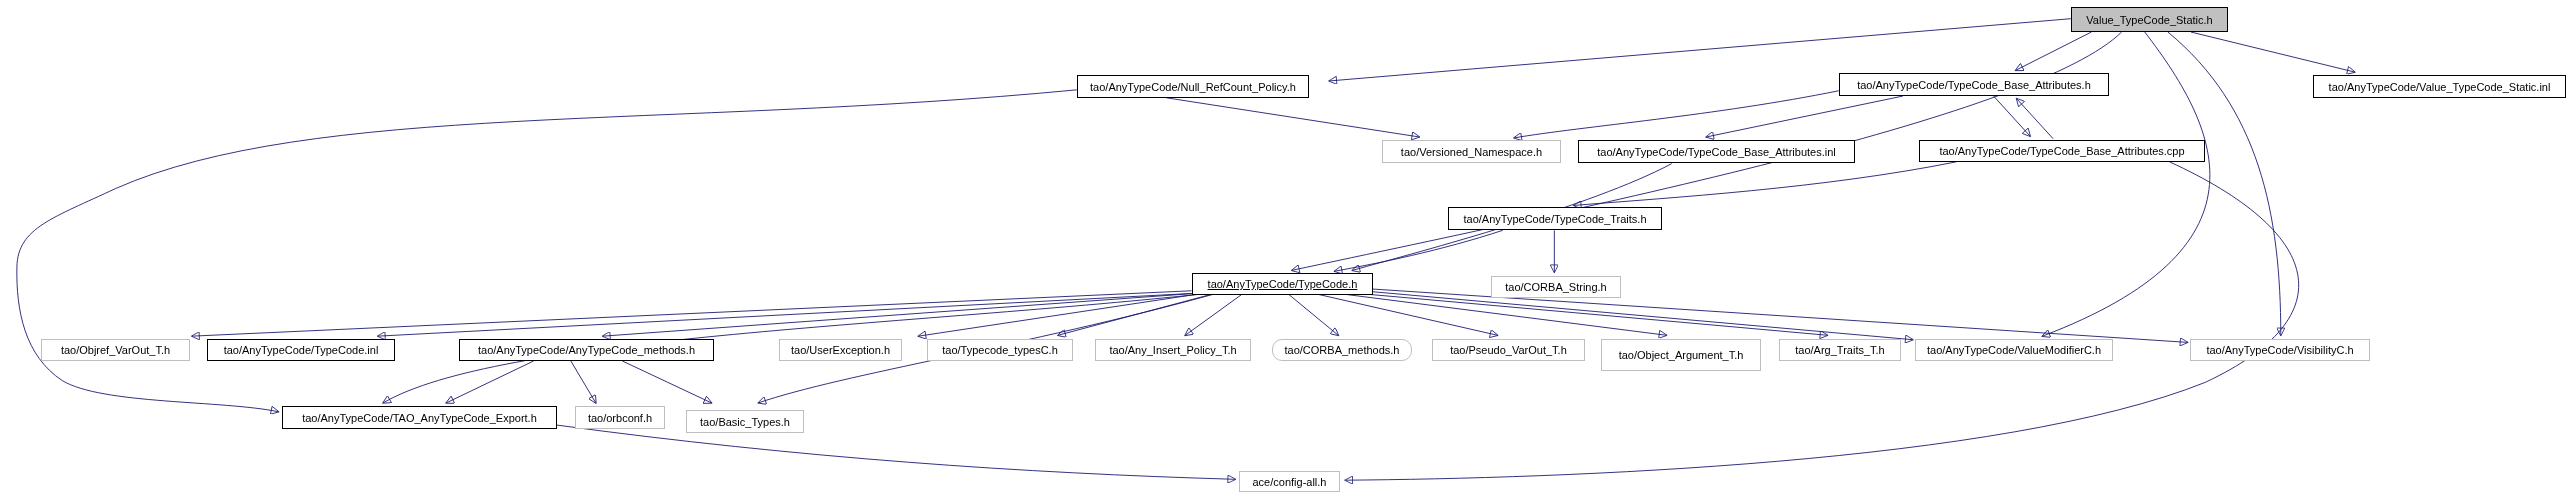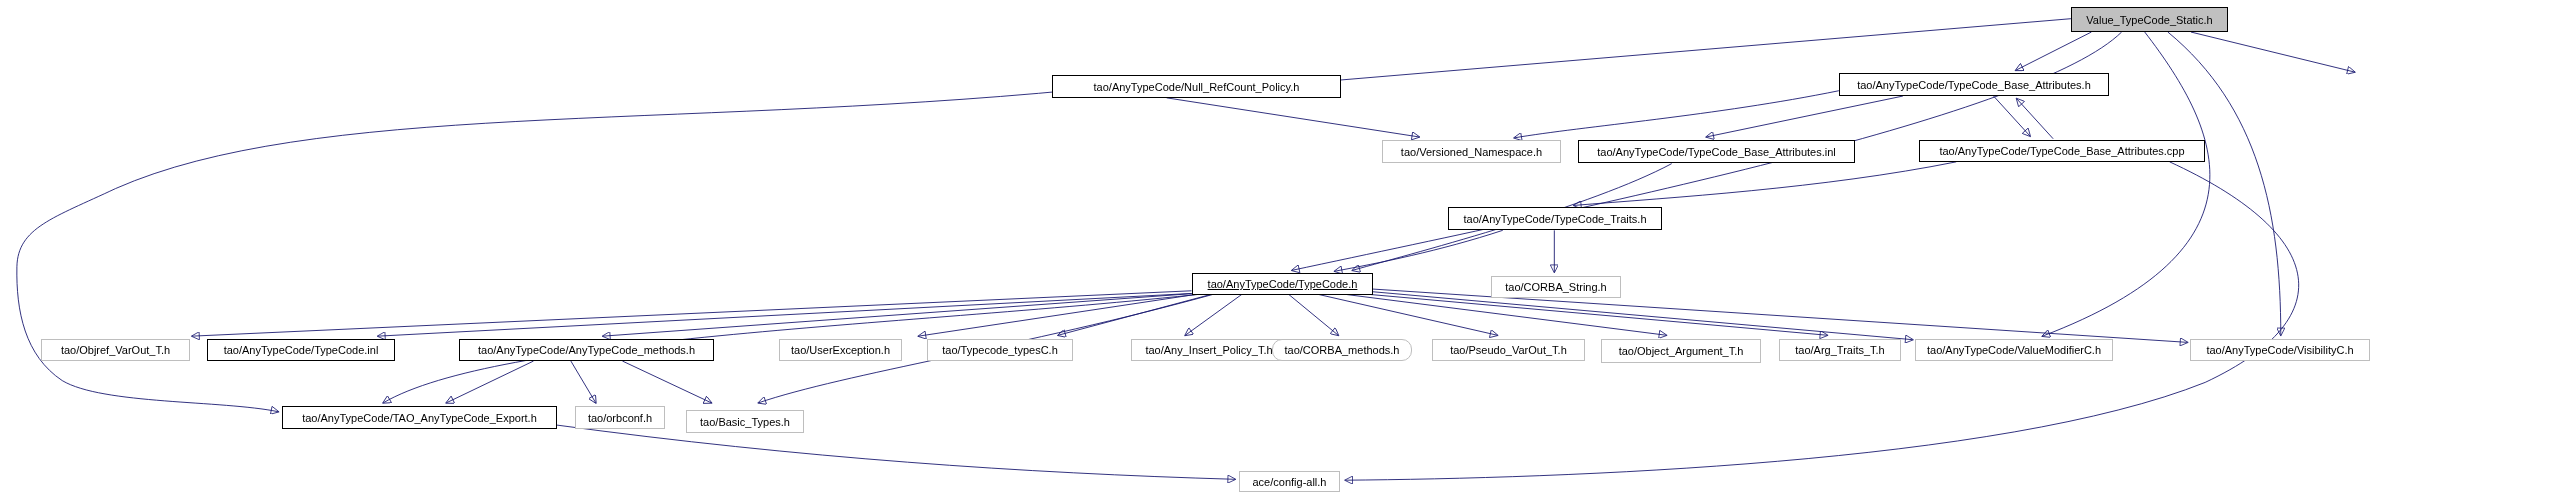--- a/index.html
+++ b/index.html
@@ -71,28 +71,31 @@
     <path d="M 600 406 L 502 453" marker-end="url(#arrow)"></path>
     <path d="M 642 406 L 670 453" marker-end="url(#arrow)"></path>
     <path d="M 700 406 L 800 453" marker-end="url(#arrow)"></path>
     <path d="M 626 478 C 900 515, 1150 532, 1389 539" marker-end="url(#arrow)"></path>
   </svg>
 
   <div class="node root" style="left:2071px;top:7.1px;width:157px;height:25px;">
     <span>Value_TypeCode_Static.h</span>
   </div>
 
-  <div class="node" style="left:1052px;top:75px;width:289px;height:23px;">
+  <div class="node" style="left:1077px;top:75px;width:232px;height:23px;">
     <span>tao/AnyTypeCode/Null_RefCount_Policy.h</span>
   </div>
 
   <div class="node" style="left:1839px;top:73px;width:270px;height:23px;">
     <span>tao/AnyTypeCode/TypeCode_Base_Attributes.h</span>
   </div>
 
+  <div class="node" style="left:2313px;top:75px;width:253px;height:23px;">
+    <span>tao/AnyTypeCode/Value_TypeCode_Static.inl</span>
+  </div>
 
   <div class="node external" style="left:1382px;top:140px;width:179px;height:23px;">
     <span>tao/Versioned_Namespace.h</span>
   </div>
 
   <div class="node" style="left:1578px;top:140px;width:277px;height:23px;">
     <span>tao/AnyTypeCode/TypeCode_Base_Attributes.inl</span>
   </div>
 
   <div class="node" style="left:1919px;top:140px;width:286px;height:22px;">
@@ -124,33 +127,33 @@
   </div>
 
   <div class="node external" style="left:779px;top:339px;width:123px;height:22px;">
     <span>tao/UserException.h</span>
   </div>
 
   <div class="node external" style="left:927px;top:339px;width:146px;height:22px;">
     <span>tao/Typecode_typesC.h</span>
   </div>
 
-  <div class="node external" style="left:1095px;top:339px;width:156px;height:22px;margin-left:36px;">
+  <div class="node external" style="left:1095px;top:339px;width:156px;height:22px;">
     <span>tao/Any_Insert_Policy_T.h</span>
   </div>
 
   <div class="node external" style="left:1272px;top:339px;width:140px;height:22px;border-radius:10px;">
     <span>tao/CORBA_methods.h</span>
   </div>
 
   <div class="node external" style="left:1432px;top:339px;width:153px;height:22px;">
     <span>tao/Pseudo_VarOut_T.h</span>
   </div>
 
-  <div class="node external" style="left:1601px;top:339px;width:160px;height:24px;">
+  <div class="node external" style="left:1601px;top:339px;width:160px;height:32px;">
     <span>tao/Object_Argument_T.h</span>
   </div>
 
   <div class="node external" style="left:1779px;top:339px;width:122px;height:22px;">
     <span>tao/Arg_Traits_T.h</span>
   </div>
 
   <div class="node external" style="left:1915px;top:339px;width:198px;height:22px;">
     <span>tao/AnyTypeCode/ValueModifierC.h</span>
   </div>

